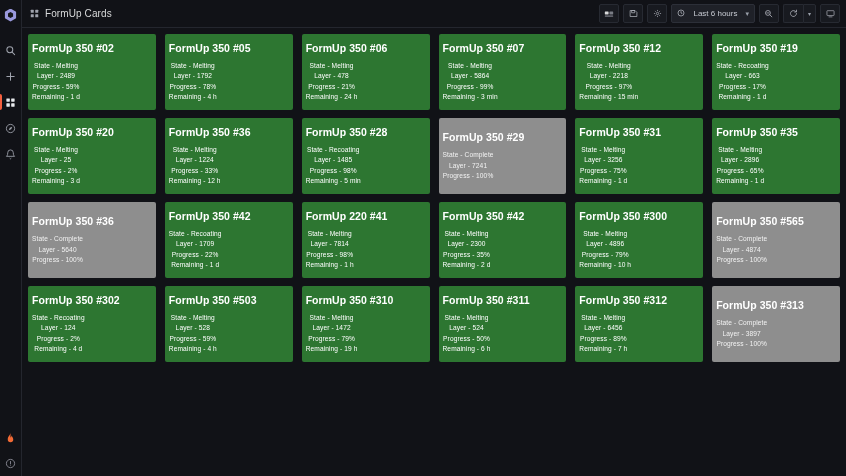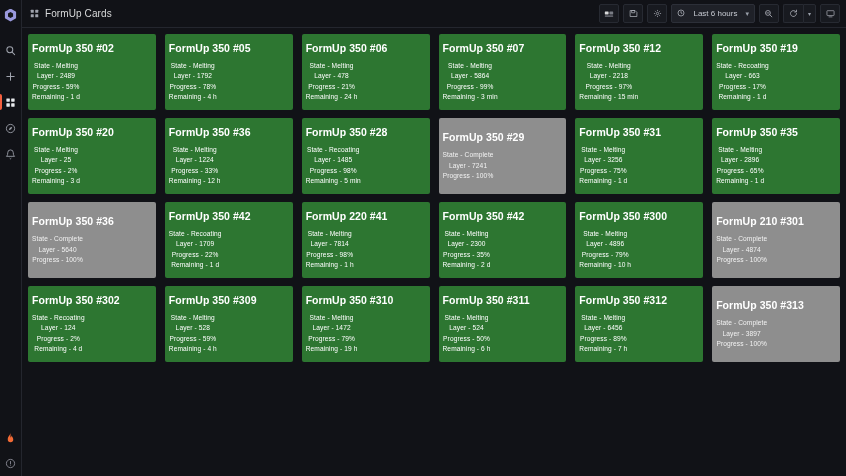--- a/index.html
+++ b/index.html
@@ -401,38 +401,38 @@
           <div class="card state-running">
             <div class="card-title">FormUp 350 #300</div>
             <div class="card-lines">
               <div class="card-line">State - Melting</div>
               <div class="card-line">Layer - 4896</div>
               <div class="card-line">Progress - 79%</div>
               <div class="card-line">Remaining - 10 h</div>
             </div>
           </div>
           <div class="card state-complete">
-            <div class="card-title">FormUp 210 #301</div>
+            <div class="card-title">FormUp 350 #565</div>
             <div class="card-lines">
               <div class="card-line">State - Complete</div>
               <div class="card-line">Layer - 4874</div>
               <div class="card-line">Progress - 100%</div>
             </div>
           </div>
           <div class="card state-running">
             <div class="card-title">FormUp 350 #302</div>
             <div class="card-lines">
               <div class="card-line">State - Recoating</div>
               <div class="card-line">Layer - 124</div>
               <div class="card-line">Progress - 2%</div>
               <div class="card-line">Remaining - 4 d</div>
             </div>
           </div>
           <div class="card state-running">
-            <div class="card-title">FormUp 350 #309</div>
+            <div class="card-title">FormUp 350 #503</div>
             <div class="card-lines">
               <div class="card-line">State - Melting</div>
               <div class="card-line">Layer - 528</div>
               <div class="card-line">Progress - 59%</div>
               <div class="card-line">Remaining - 4 h</div>
             </div>
           </div>
           <div class="card state-running">
             <div class="card-title">FormUp 350 #310</div>
             <div class="card-lines">

